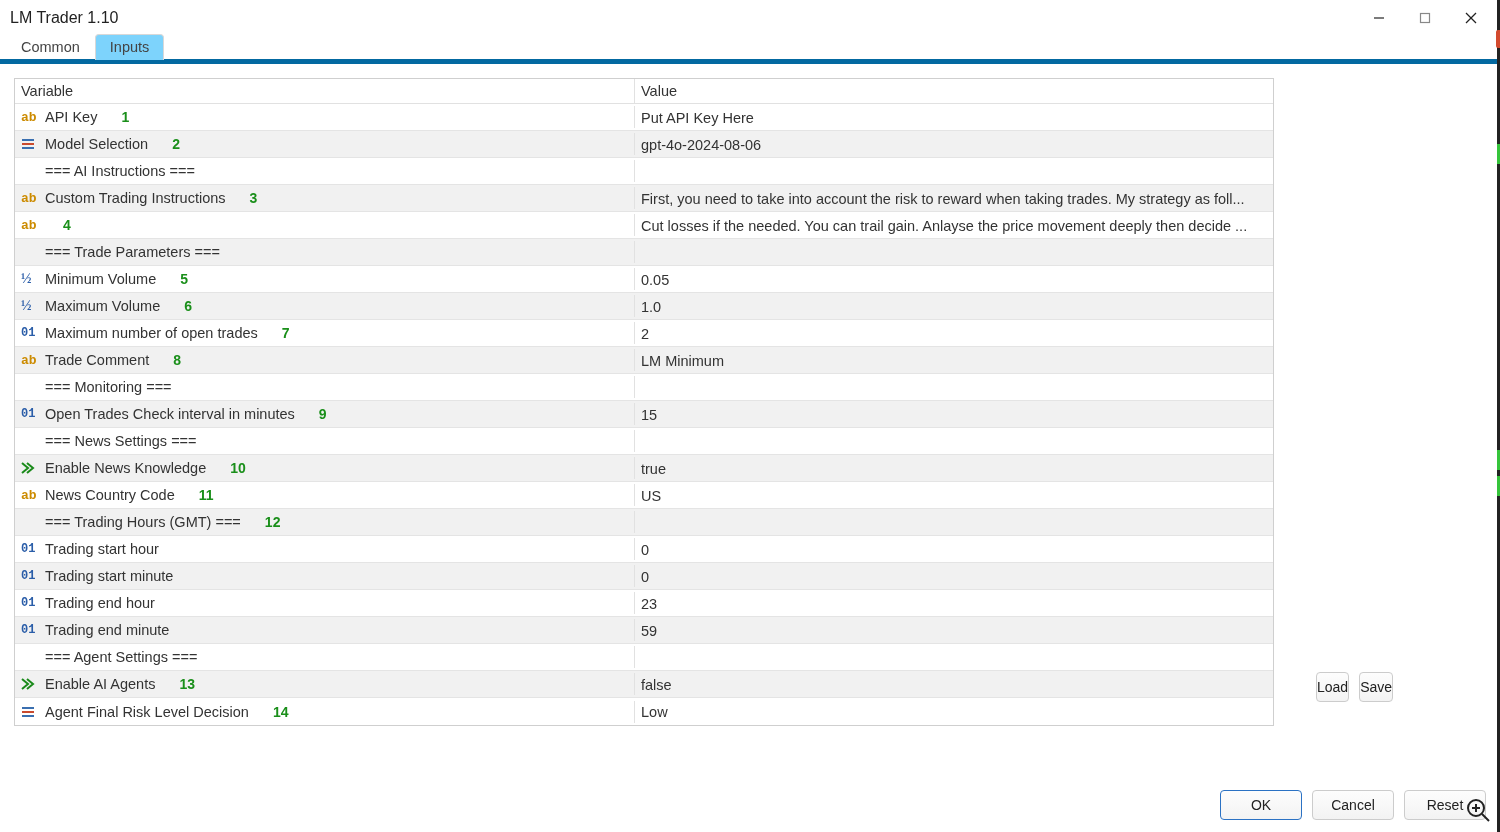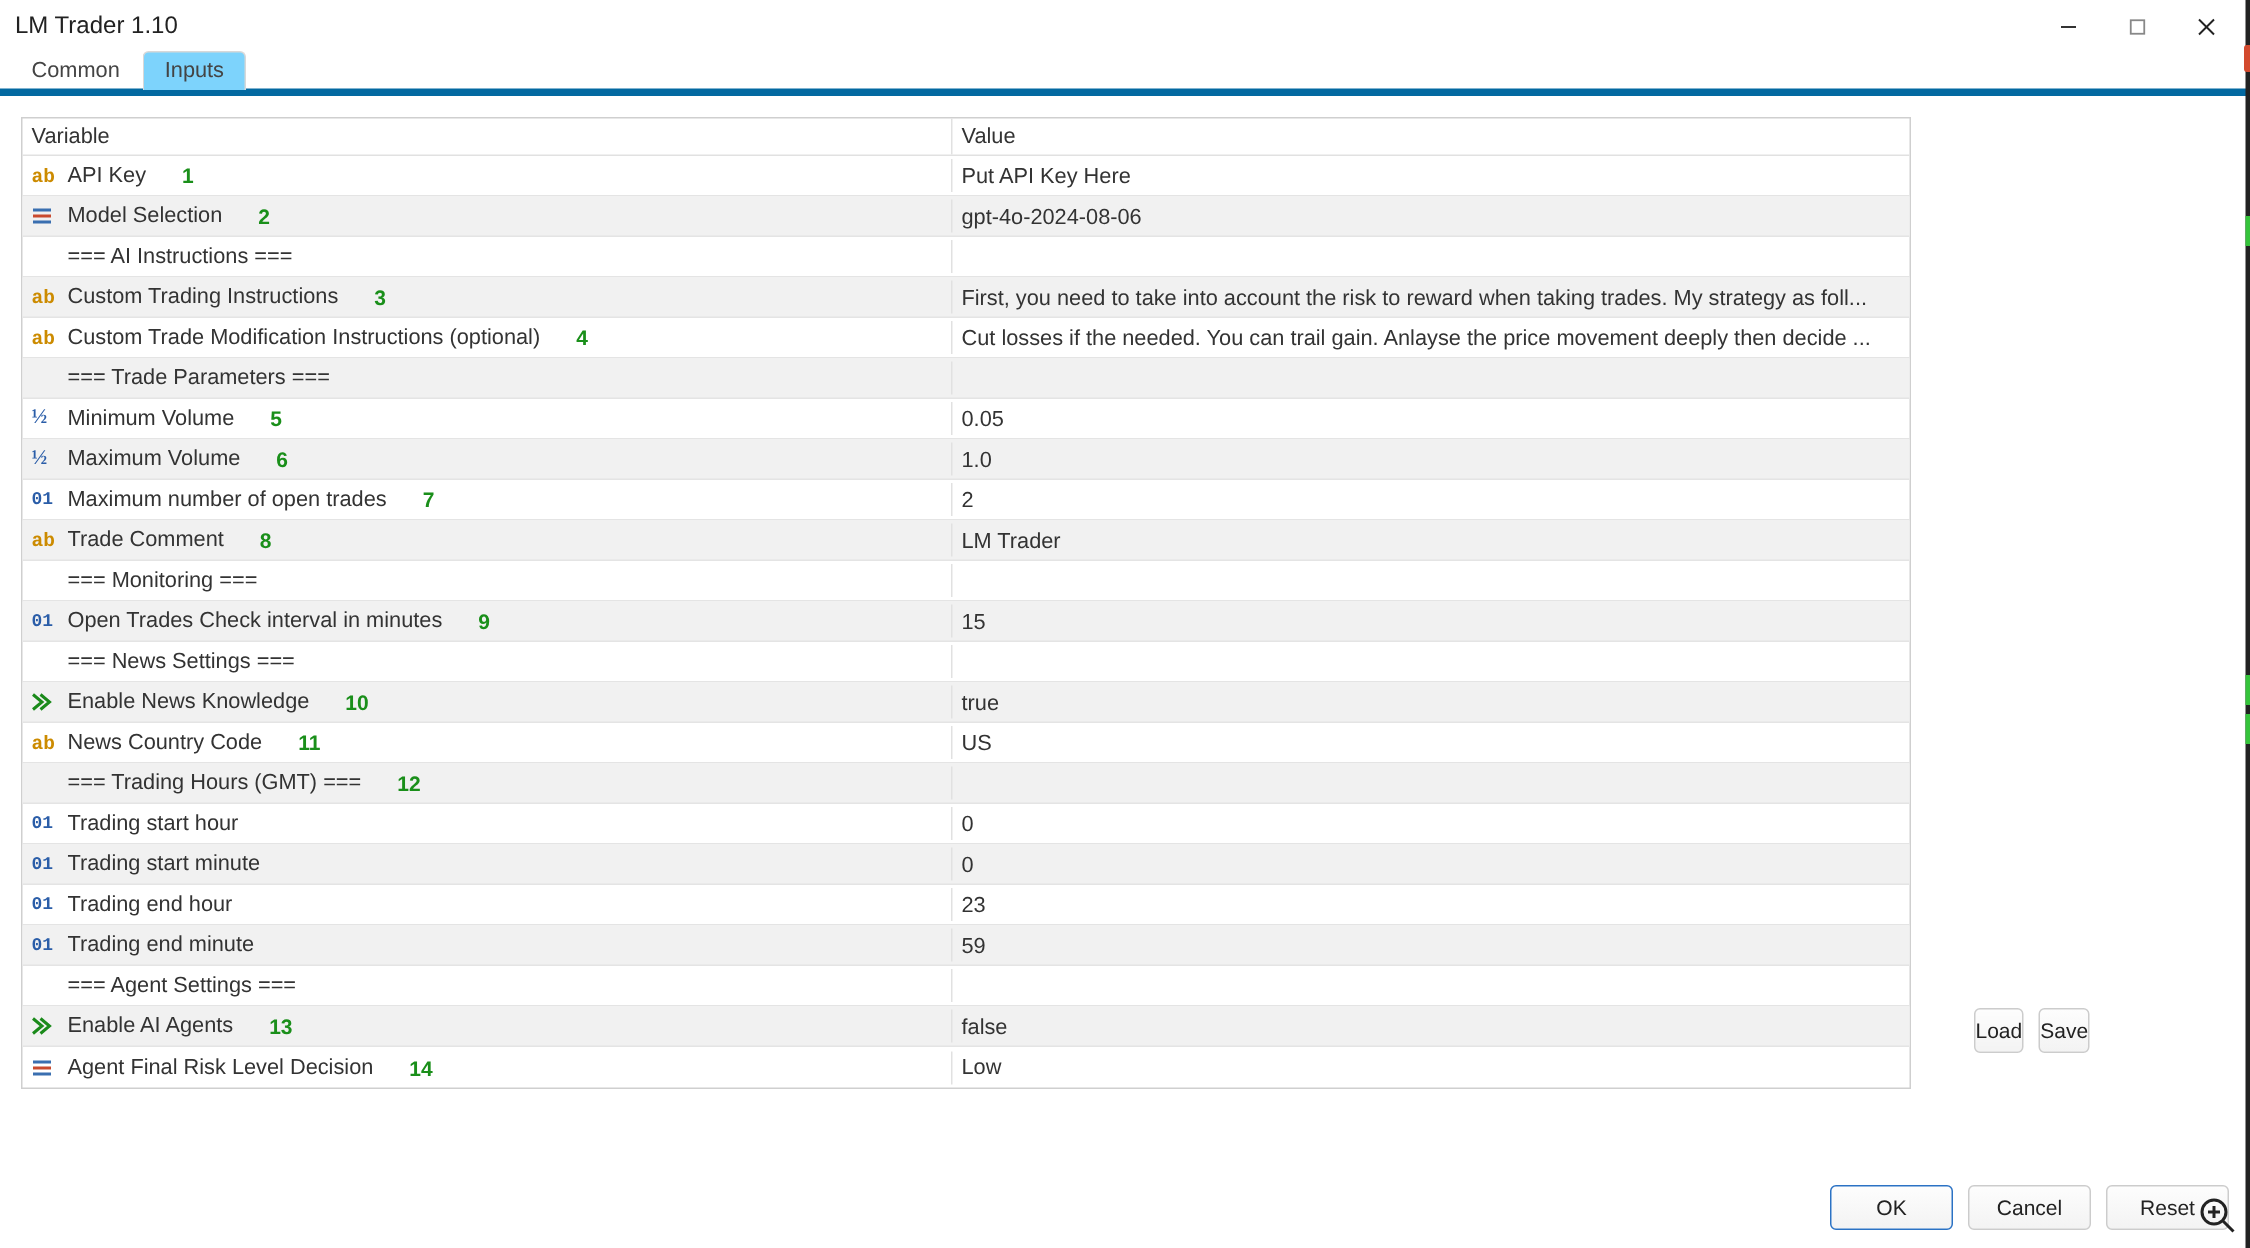--- a/index.html
+++ b/index.html
@@ -237,21 +237,20 @@
           <div class="col col-var">
             <span class="type-ico ico-ab">ab</span>
             <span>Custom Trading Instructions</span>
             <span class="annot">3</span>
           </div>
           <div class="col col-val">First, you need to take into account the risk to reward when taking trades. My strategy as foll...</div>
         </div>
         <div class="row">
           <div class="col col-var">
             <span class="type-ico ico-ab">ab</span>
-            <span>Custom Trade Modification Instructions (optional)</span>
             <span class="annot">4</span>
           </div>
           <div class="col col-val">Cut losses if the needed. You can trail gain. Anlayse the price movement deeply then decide ...</div>
         </div>
         <div class="row alt">
           <div class="col col-var">
             <span class="type-ico"></span>
             <span>=== Trade Parameters ===</span>
           </div>
           <div class="col col-val"></div>
@@ -279,21 +278,21 @@
             <span class="annot">7</span>
           </div>
           <div class="col col-val">2</div>
         </div>
         <div class="row alt">
           <div class="col col-var">
             <span class="type-ico ico-ab">ab</span>
             <span>Trade Comment</span>
             <span class="annot">8</span>
           </div>
-          <div class="col col-val">LM Trader</div>
+          <div class="col col-val">LM Minimum</div>
         </div>
         <div class="row">
           <div class="col col-var">
             <span class="type-ico"></span>
             <span>=== Monitoring ===</span>
           </div>
           <div class="col col-val"></div>
         </div>
         <div class="row alt">
           <div class="col col-var">

